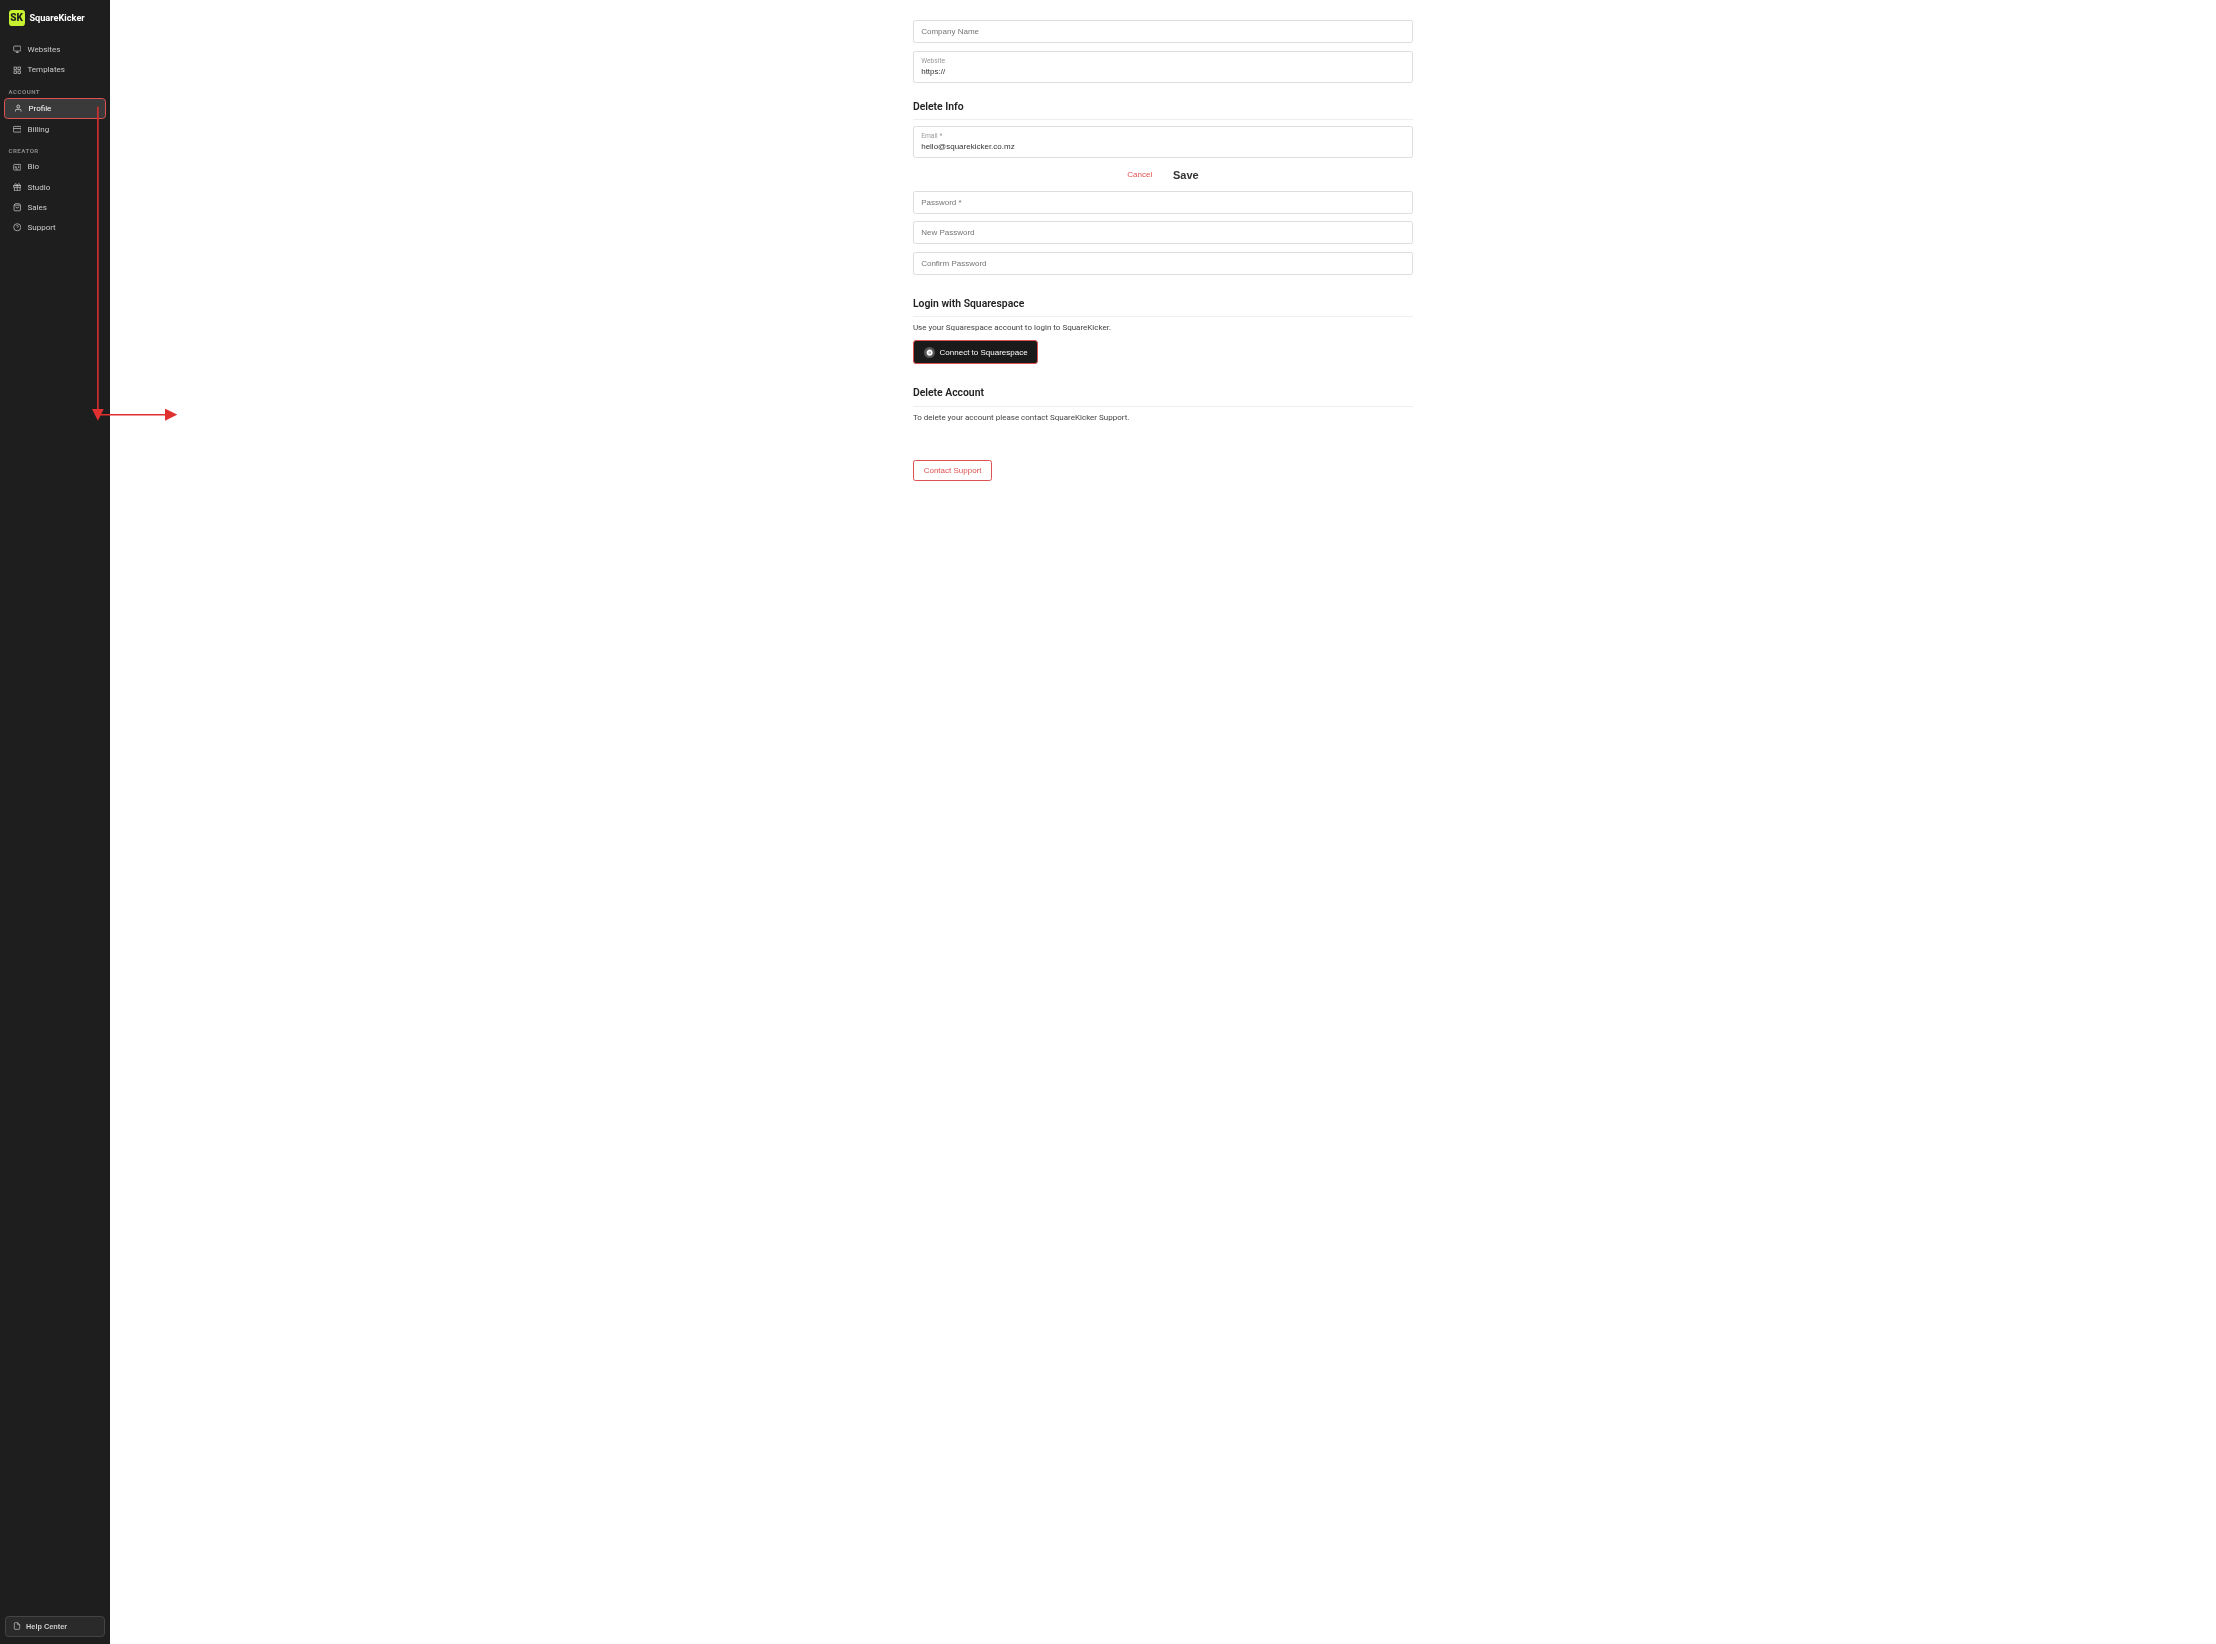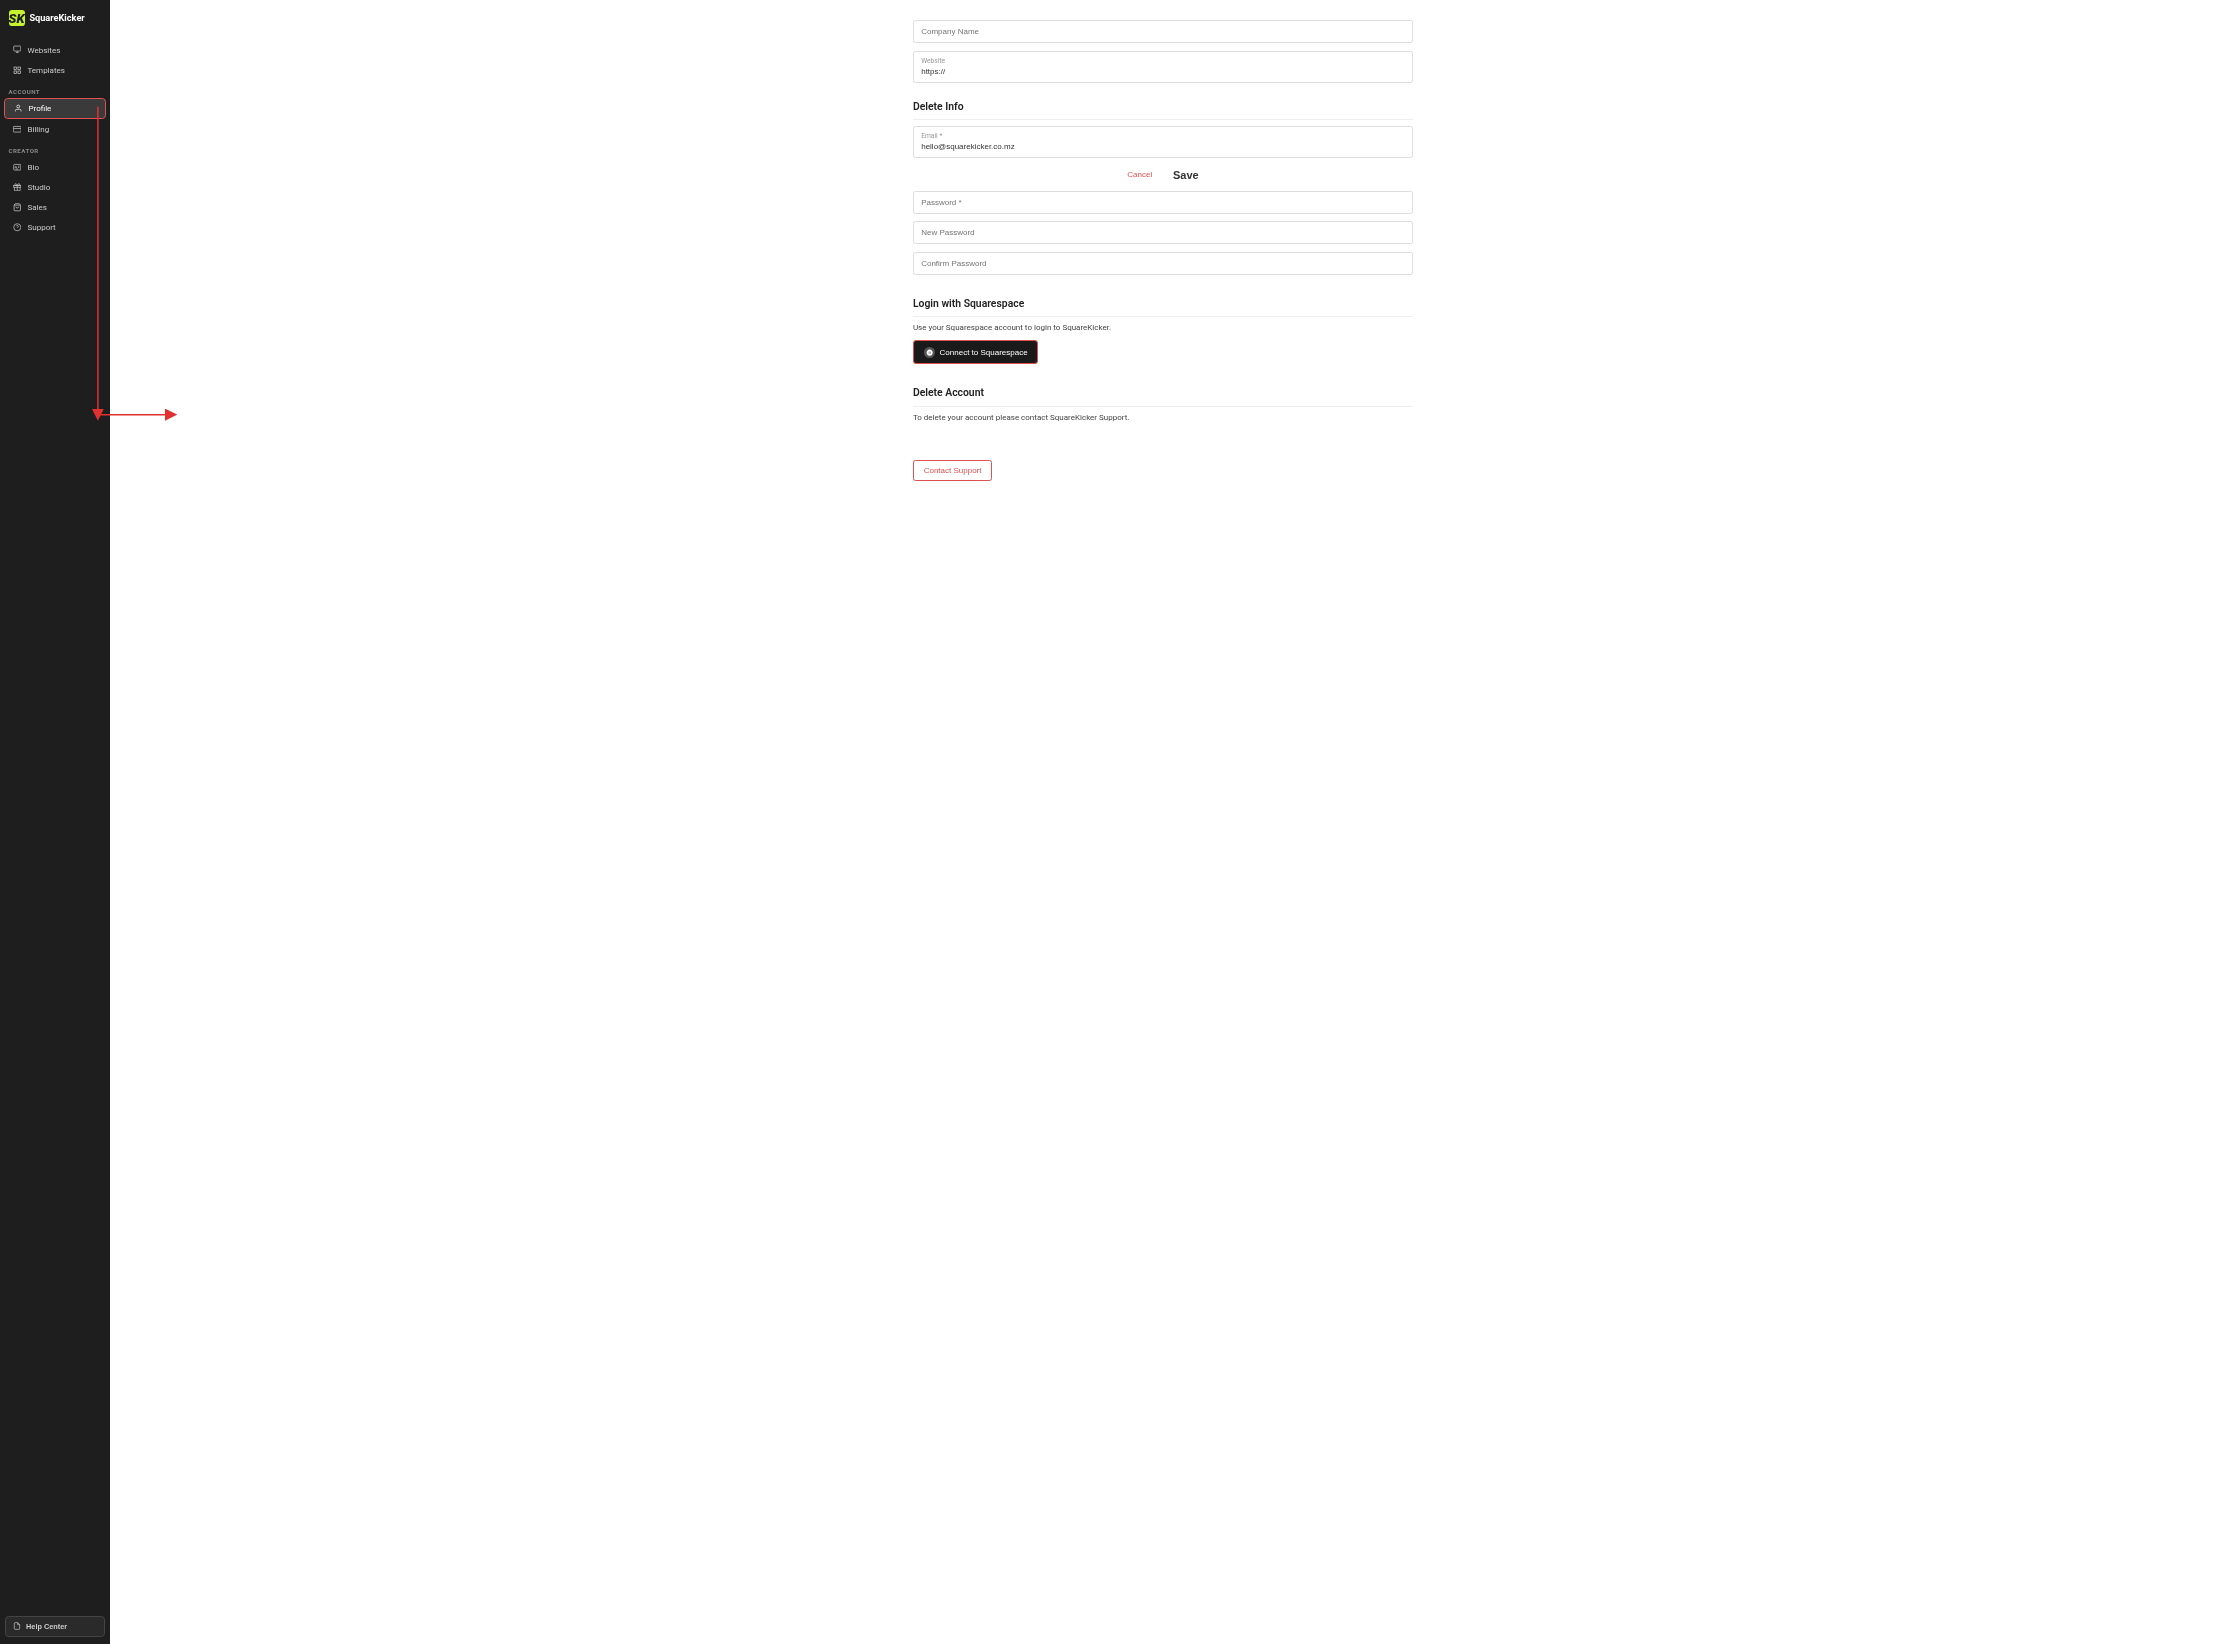--- a/index.html
+++ b/index.html
@@ -22,44 +22,43 @@
       gap: 4.9px;
       padding: 9.8px 8.5px;
       color: #fff;
       font-weight: 700;
       font-size: 9.2px;
     }
     .logo-box {
       background: #c8f230;
       color: #1e1e1e;
       font-weight: 900;
-      font-size: 13px;
+      font-size: 10px;
       width: 16px;
       height: 16px;
       border-radius: 3.1px;
       display: flex;
-      align-items: flex-end;
+      align-items: center;
       justify-content: center;
-      font-style: italic;
     }
     .sidebar-nav {
       flex: 1;
       padding: 3.7px 0;
     }
     .sidebar-section-label {
       font-size: 6.1px;
       font-weight: 700;
       letter-spacing: 0.08em;
       color: #888;
       padding: 7.3px 8.5px 2.4px 8.5px;
       text-transform: uppercase;
     }
     .sidebar-item {
       display: flex;
-      align-items: flex-end;
+      align-items: center;
       gap: 5.5px;
       padding: 4.9px 8.5px;
       font-size: 8px;
       color: #ccc;
       cursor: pointer;
       border-radius: 3.7px;
       margin: 0.6px 3.7px;
       position: relative;
     }
     .sidebar-item.active {

